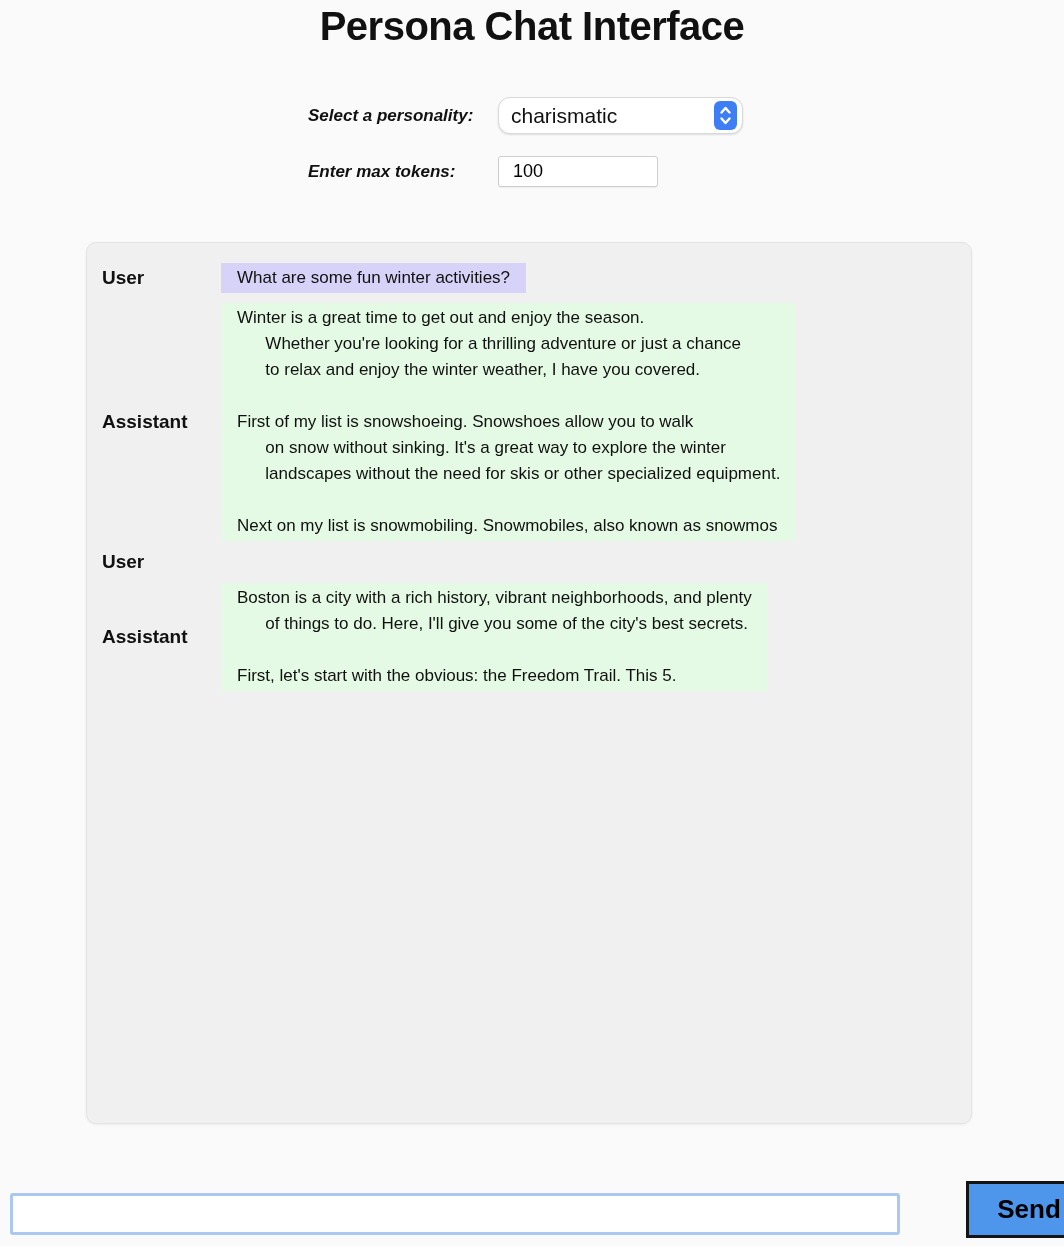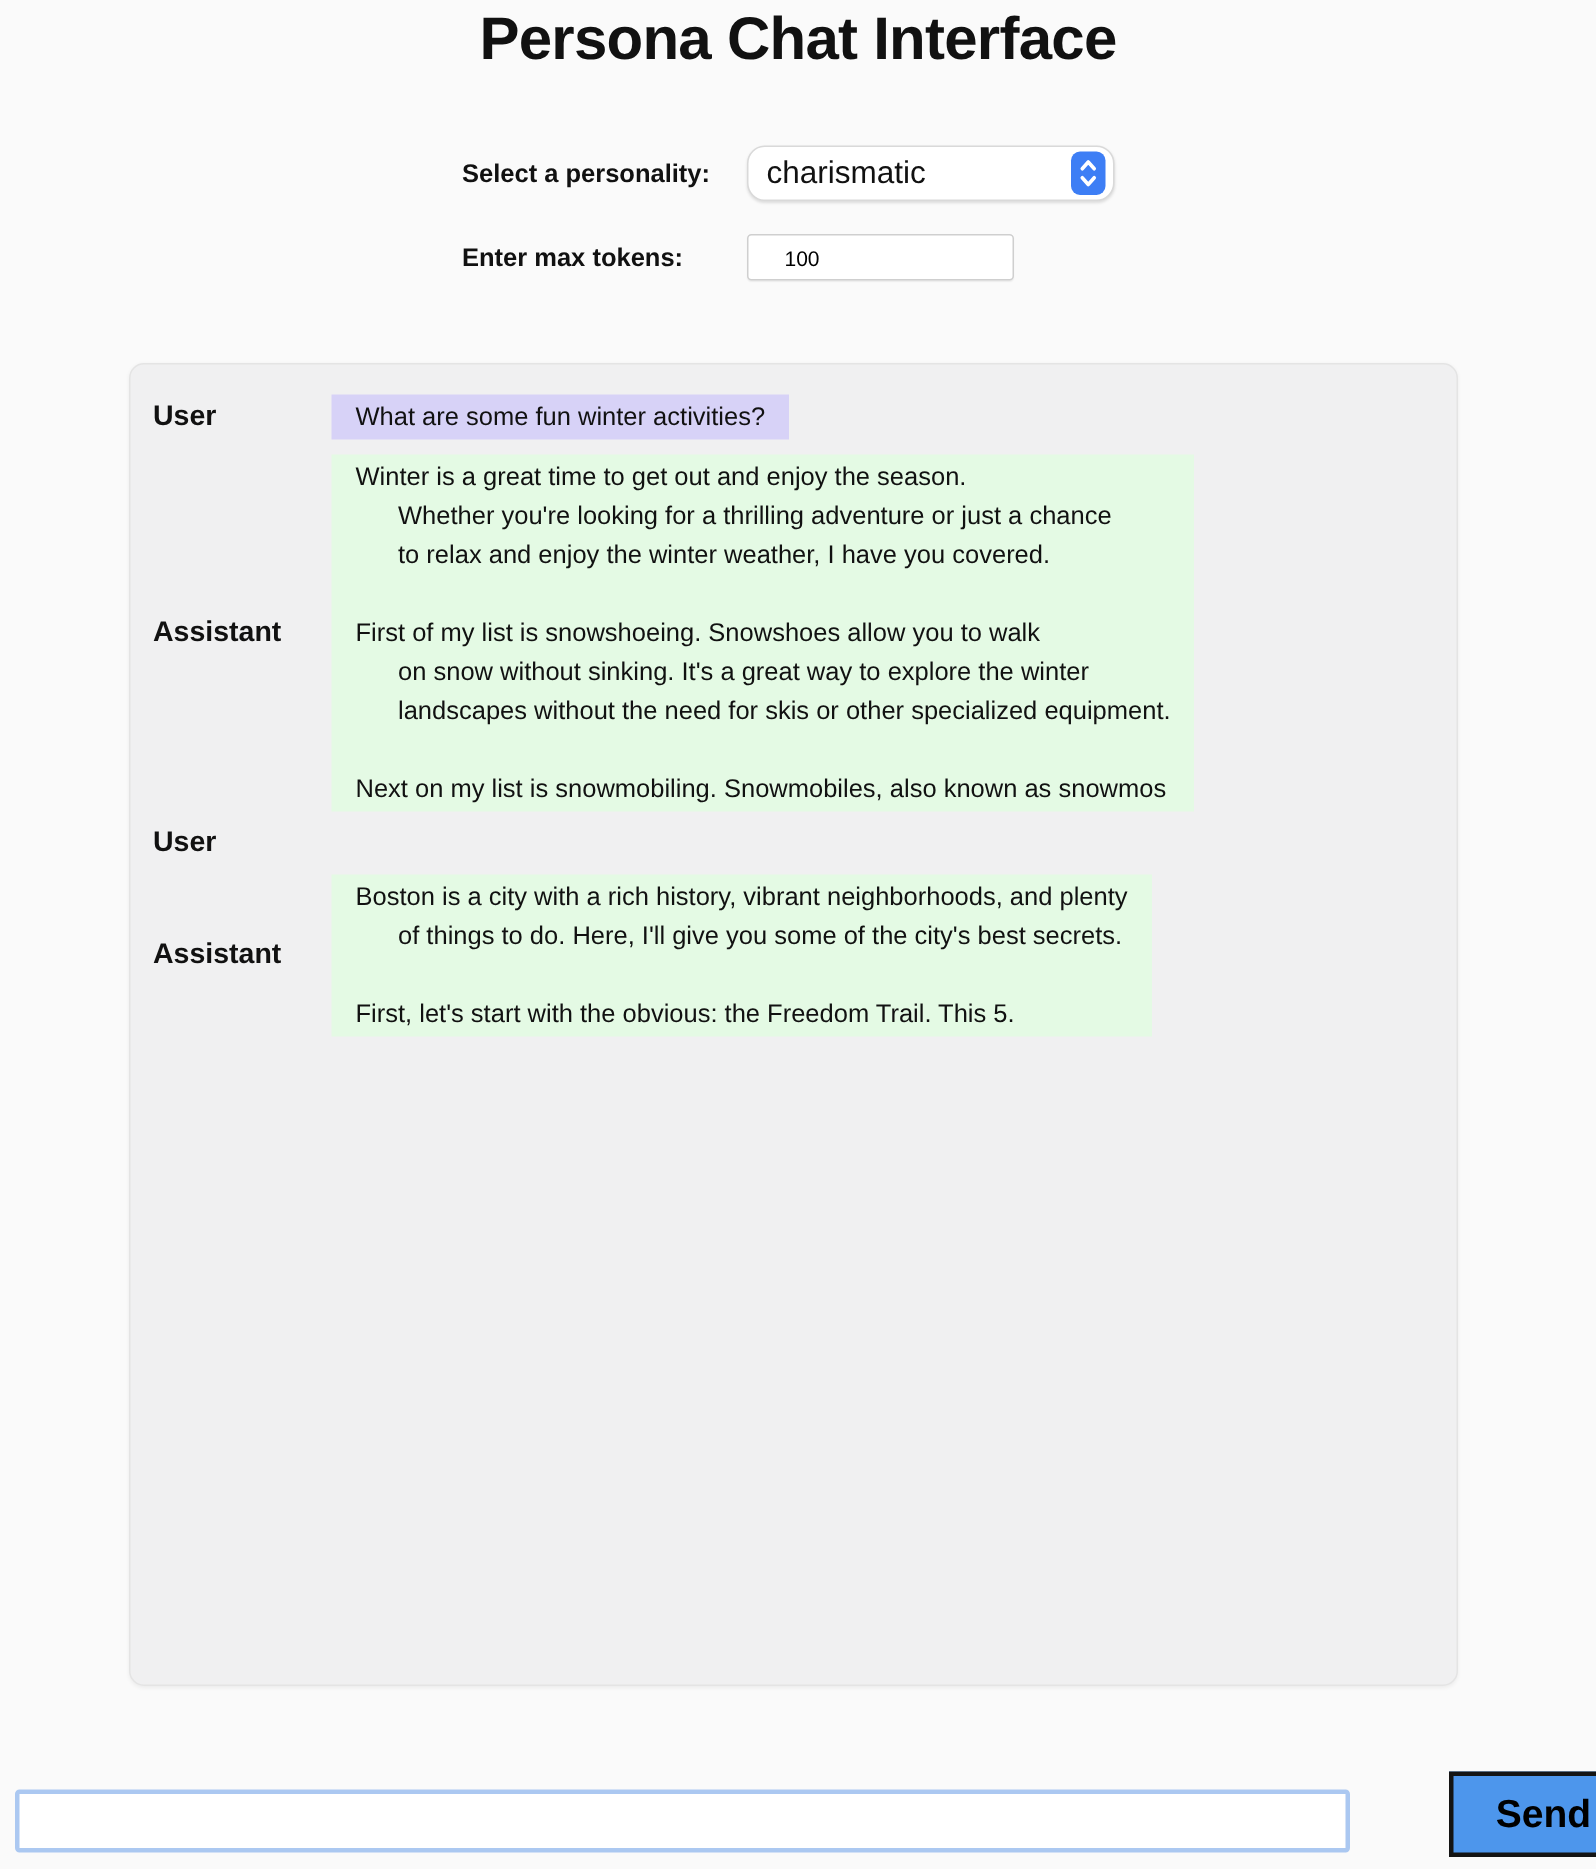--- a/index.html
+++ b/index.html
@@ -19,46 +19,47 @@
     letter-spacing:-0.5px;
   }
   
   .form-area { margin:45px 0 0 308px; }
   .form-row { display:flex; align-items:center; }
   .form-row + .form-row { margin-top:22px; }
   .form-label {
     font-size:17px;
     font-weight:bold;
     width:190px;
+    font-style:italic;
   }
   .select-box {
     width:245px; height:37px;
     background:#ffffff;
     border:1px solid #d9d9d9;
     border-radius:12px;
     box-shadow:0 1px 2px rgba(0,0,0,0.12);
     display:flex; align-items:center;
     padding:0 5px 0 12px;
     cursor:default;
   }
   .select-value { flex:1; font-size:21px; }
   .select-stepper {
     width:23px; height:29px;
     background:#3d7ef5;
     border-radius:6px;
     display:flex; align-items:center; justify-content:center;
   }
   .tokens-input {
-    width:178px; height:31px;
+    width:160px; height:31px;
     background:#ffffff;
     border:1px solid #cfcfcf;
     border-radius:3px;
     font-family:"Liberation Sans", sans-serif;
-    font-size:14px;
-    padding:0 24px;
+    font-size:18px;
+    padding:0 14px;
     box-shadow:0 1px 1px rgba(0,0,0,0.06);
   }
   
   .chat-box {
     margin:55px 0 0 86px;
     width:886px; height:882px;
     background:#f0f0f1;
     border:1px solid #e4e4e4;
     border-radius:10px;
     box-shadow:0 1px 3px rgba(0,0,0,0.06);

